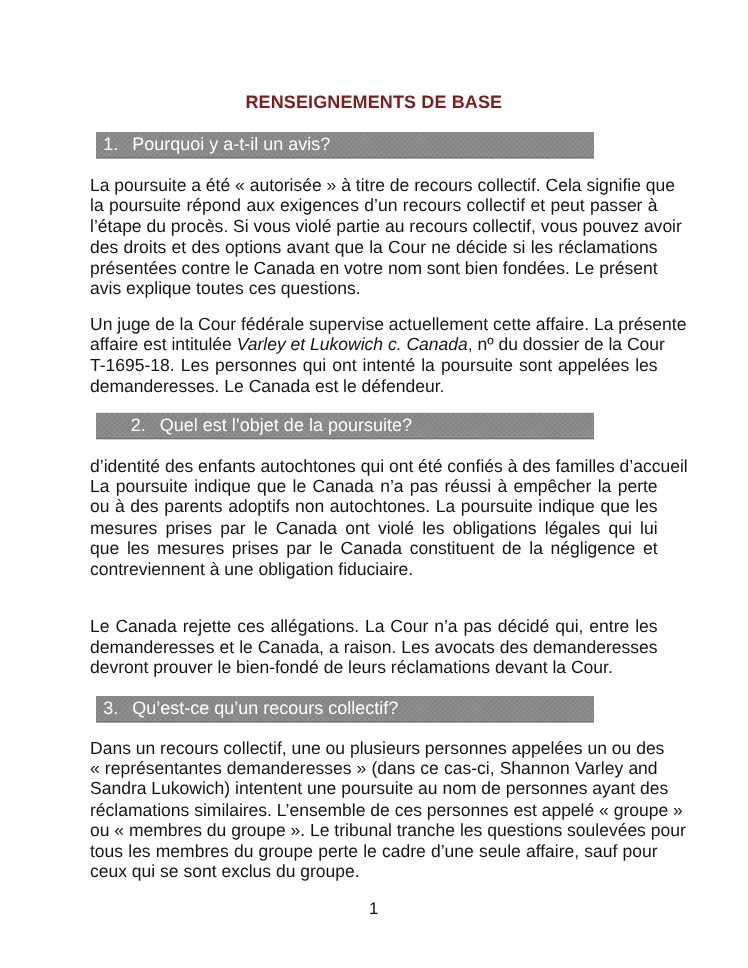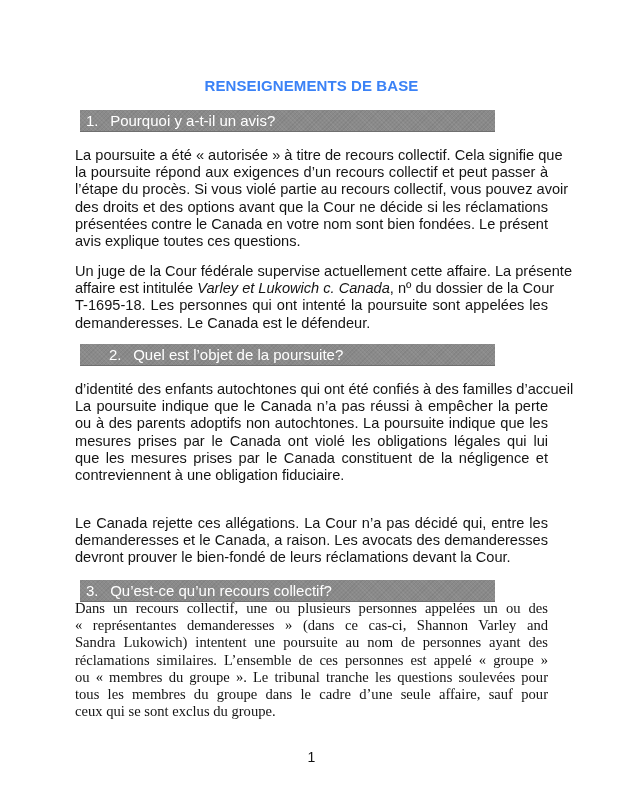--- a/index.html
+++ b/index.html
@@ -17,21 +17,21 @@
     }
     .doc-title {
       position: absolute;
       top: 77px;
       left: 0;
       width: 623px;
       text-align: center;
       font-weight: bold;
       font-size: 15px;
       letter-spacing: 0.1px;
-      color: #3b82f6;
+      color: #7f1d1d;
     }
     .section-bar {
       position: absolute;
       left: 80px;
       width: 415px;
       height: 22px;
       background-color: #8a8a8a;
       background-image:
         repeating-linear-gradient(45deg, rgba(255,255,255,0.06) 0 1px, transparent 1px 3px),
         repeating-linear-gradient(-45deg, rgba(0,0,0,0.06) 0 1px, transparent 1px 3px);
@@ -123,25 +123,25 @@
     <span class="l">Le Canada rejette ces allégations. La Cour n’a pas décidé qui, entre les</span>
     <span class="l">demanderesses et le Canada, a raison. Les avocats des demanderesses</span>
     <span class="l last">devront prouver le bien-fondé de leurs réclamations devant la Cour.</span>
   </p>
 
   <div class="section-bar" style="top:580px;">
     <span class="num">3.</span>
     <span>Qu’est-ce qu’un recours collectif?</span>
   </div>
 
-  <p class="para" style="top:600px;font-family:Liberation Serif, serif;">
+  <p class="para" style="top:616px;">
     <span class="l">Dans un recours collectif, une ou plusieurs personnes appelées un ou des</span>
     <span class="l">« représentantes demanderesses » (dans ce cas-ci, Shannon Varley and</span>
     <span class="l">Sandra Lukowich) intentent une poursuite au nom de personnes ayant des</span>
     <span class="l">réclamations similaires. L’ensemble de ces personnes est appelé « groupe »</span>
     <span class="l">ou « membres du groupe ». Le tribunal tranche les questions soulevées pour</span>
-    <span class="l">tous les membres du groupe dans le cadre d’une seule affaire, sauf pour</span>
+    <span class="l">tous les membres du groupe perte le cadre d’une seule affaire, sauf pour</span>
     <span class="l last">ceux qui se sont exclus du groupe.</span>
   </p>
 
   <div class="page-number">1</div>
 
 </div>
 
 </body></html>

